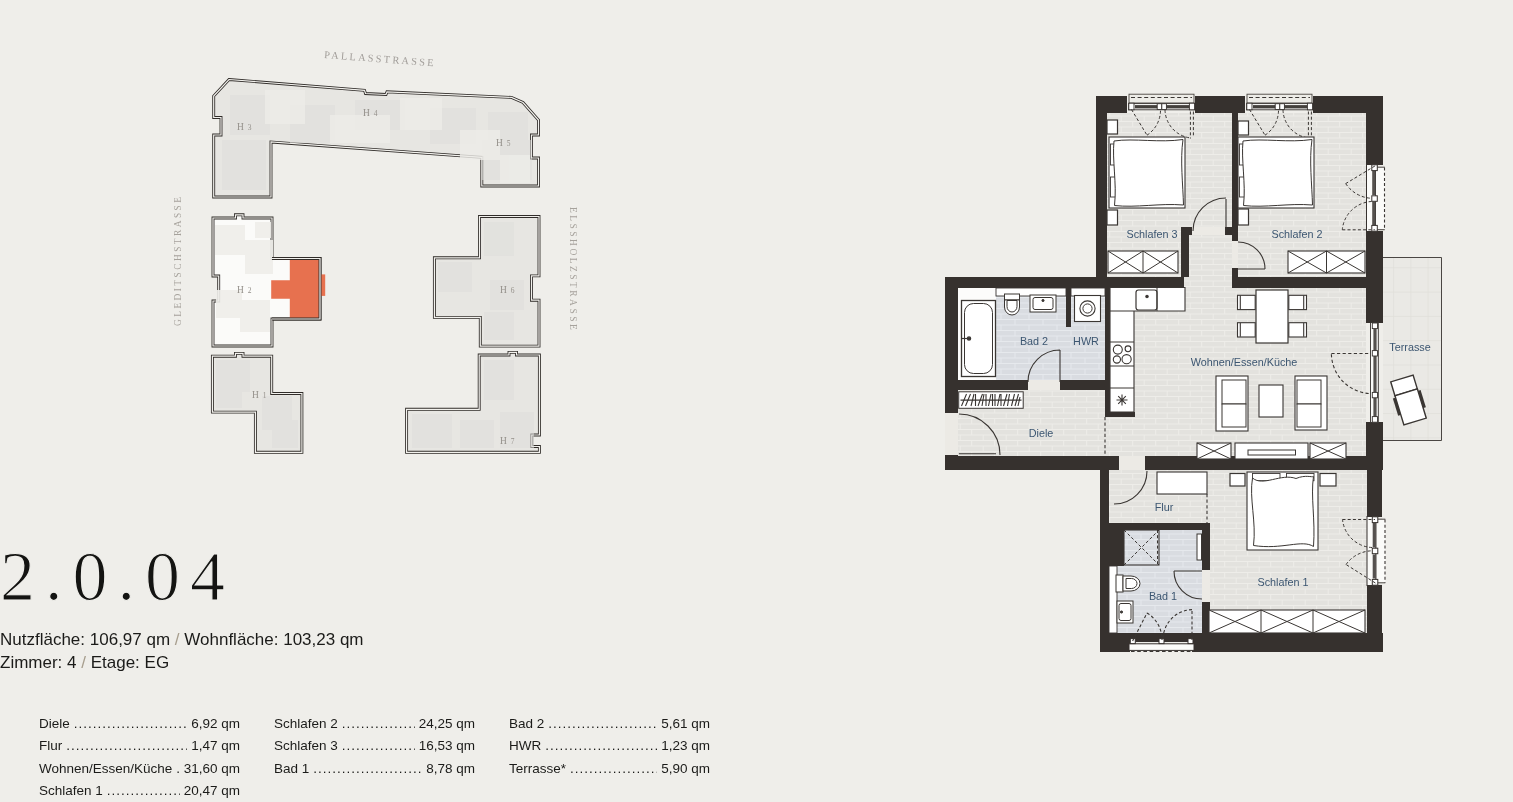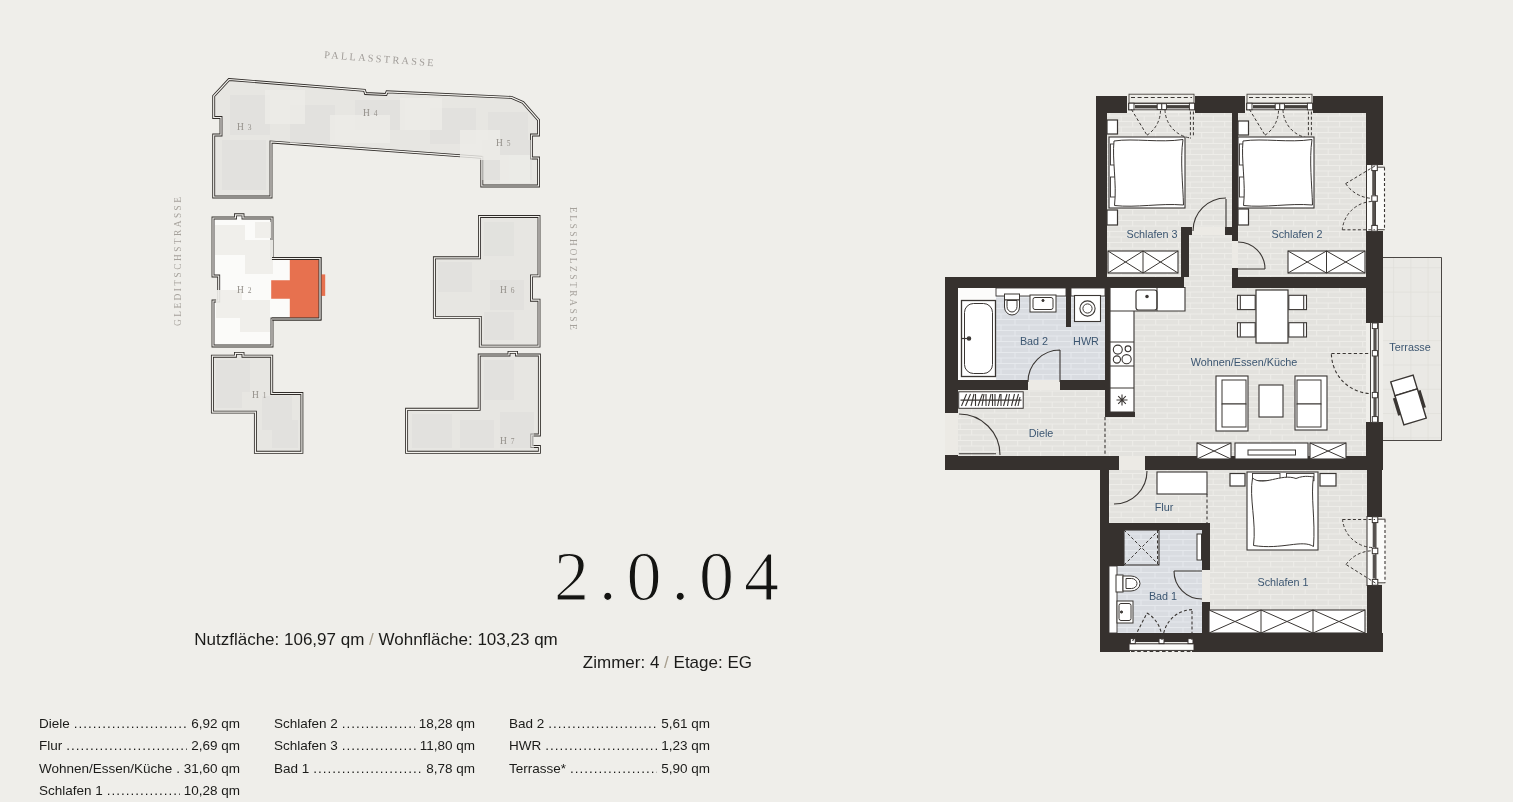--- a/index.html
+++ b/index.html
@@ -1,21 +1,21 @@
 <!DOCTYPE html>
 <html><head>
 <meta charset="utf-8">
 <style>
   html,body{margin:0;padding:0;}
   body{width:1513px;height:802px;background:#efeeea;font-family:"Liberation Sans",sans-serif;position:relative;overflow:hidden;}
   .abs{position:absolute;}
   .slash{color:#a79e8e;}
-  .ttl{left:0;top:537px;width:752px;text-align:right;font-family:"Liberation Serif",serif;font-size:70px;font-weight:400;letter-spacing:10px;color:#141412;margin-left:37px;-webkit-text-stroke:1.2px #efeeea;}
-  .sub1{left:0;top:630px;width:752px;text-align:center;font-size:17px;color:#1b1b19;}
-  .sub2{left:0;top:653px;width:752px;text-align:right;font-size:17px;color:#1b1b19;}
+  .ttl{left:0;top:537px;width:752px;text-align:left;font-family:"Liberation Serif",serif;font-size:70px;font-weight:400;letter-spacing:10px;color:#141412;-webkit-text-stroke:1.2px #efeeea;}
+  .sub1{left:0;top:630px;width:752px;text-align:left;font-size:17px;color:#1b1b19;}
+  .sub2{left:0;top:653px;width:752px;text-align:left;font-size:17px;color:#1b1b19;}
   .tbl{font-size:13.5px;color:#1b1b19;}
   .row{display:flex;height:22.3px;align-items:baseline;line-height:22.3px;}
   .nm{white-space:nowrap;}
   .dots{flex:1;overflow:hidden;white-space:nowrap;letter-spacing:1px;margin:0 4px;}
   .val{white-space:nowrap;text-align:center;}
 </style>
 </head>
 <body>
 
 <div class="abs" style="left:0;top:0;width:1513px;height:802px;background:#efeeea;"></div>
@@ -28,44 +28,44 @@
 
 <div class="abs tbl" style="left:39px;top:713px;width:201px;">
   <div class="row">
       <span class="nm">Diele</span>
       <span class="dots">.......................................</span>
       <span class="val">6,92 qm</span>
     </div>
   <div class="row">
       <span class="nm">Flur</span>
       <span class="dots">.......................................</span>
-      <span class="val">2,69 qm</span>
+      <span class="val">1,47 qm</span>
     </div>
   <div class="row">
       <span class="nm">Wohnen/Essen/Küche</span>
       <span class="dots">.......................................</span>
       <span class="val">31,60 qm</span>
     </div>
   <div class="row">
       <span class="nm">Schlafen 1</span>
       <span class="dots">.......................................</span>
-      <span class="val">10,28 qm</span>
+      <span class="val">20,47 qm</span>
     </div>
 </div>
 
 <div class="abs tbl" style="left:274px;top:713px;width:201px;">
   <div class="row">
       <span class="nm">Schlafen 2</span>
       <span class="dots">.......................................</span>
-      <span class="val">18,28 qm</span>
+      <span class="val">24,25 qm</span>
     </div>
   <div class="row">
       <span class="nm">Schlafen 3</span>
       <span class="dots">.......................................</span>
-      <span class="val">11,80 qm</span>
+      <span class="val">16,53 qm</span>
     </div>
   <div class="row">
       <span class="nm">Bad 1</span>
       <span class="dots">.......................................</span>
       <span class="val">8,78 qm</span>
     </div>
 </div>
 
 <div class="abs tbl" style="left:509px;top:713px;width:201px;">
   <div class="row">

